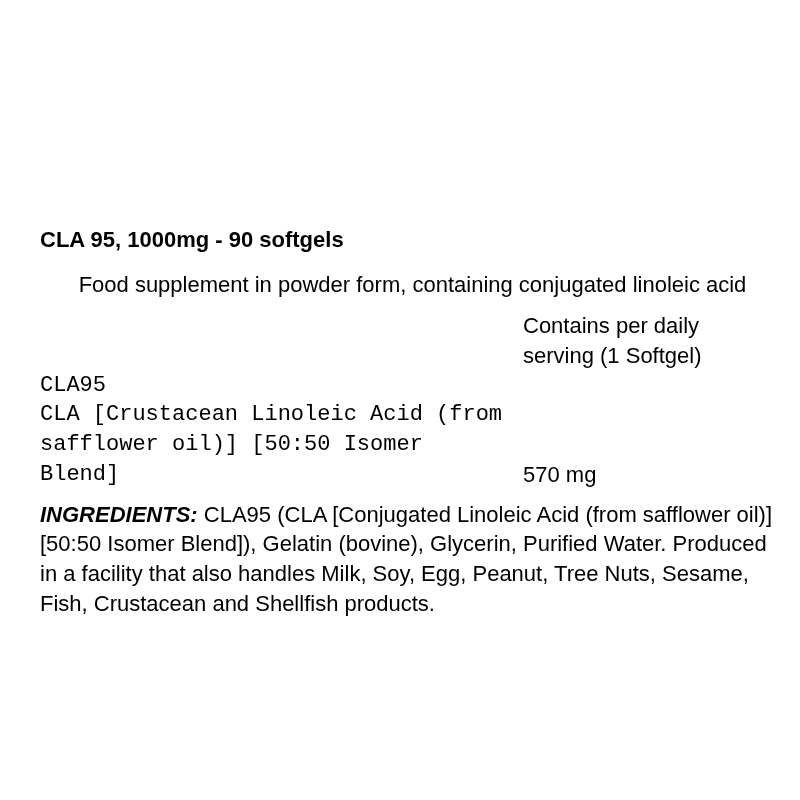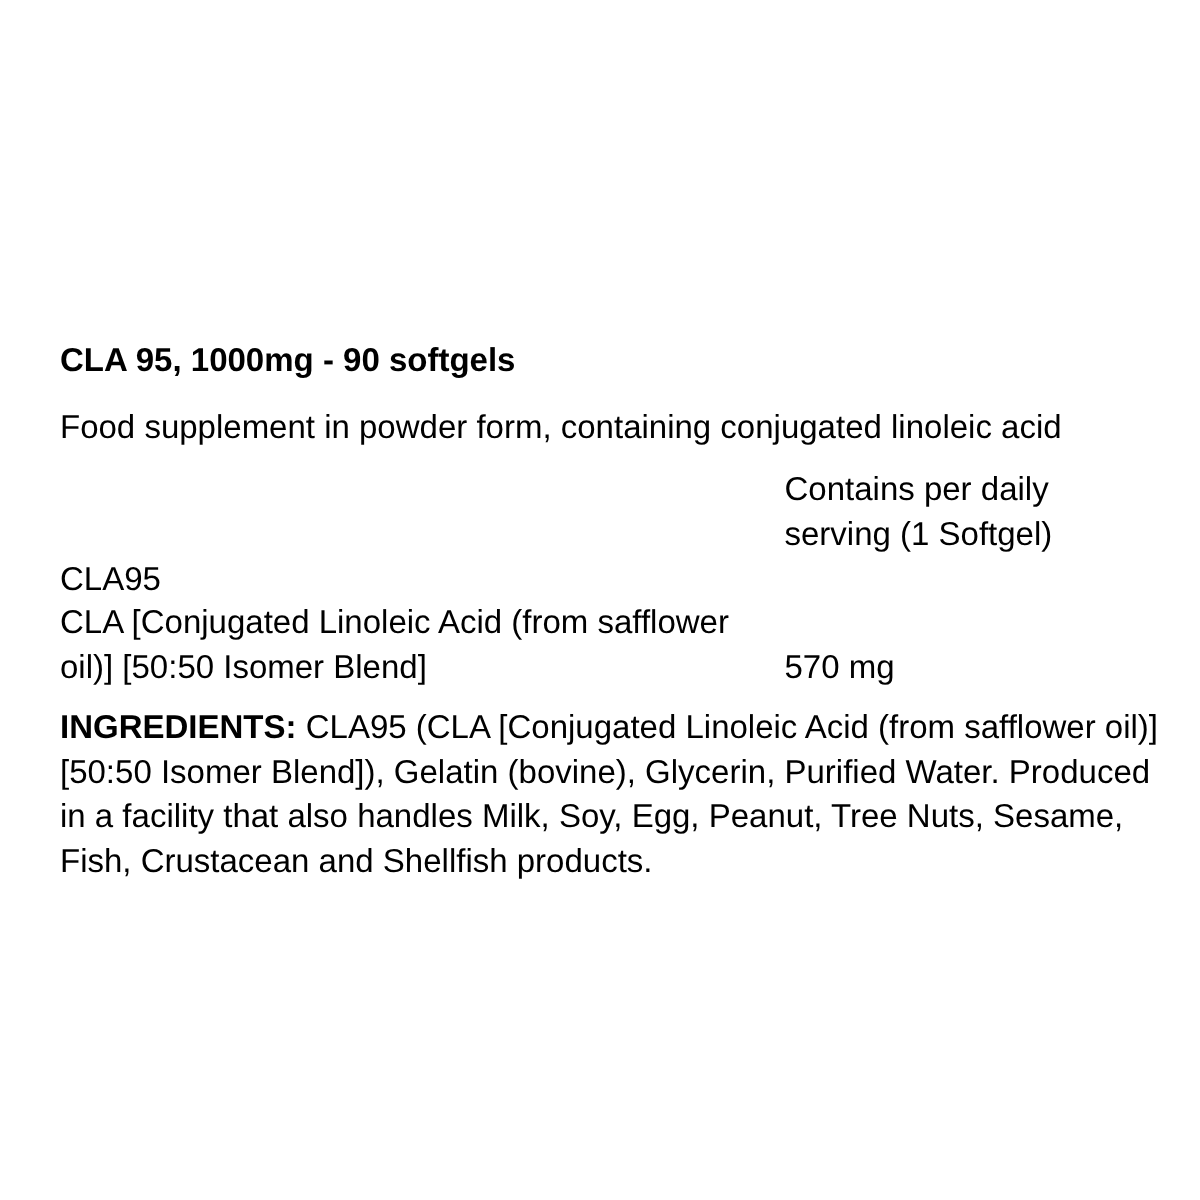--- a/index.html
+++ b/index.html
@@ -24,43 +24,46 @@
   }
   .product-title {
     font-size: 22px;
     font-weight: 700;
     margin: 0 0 15px 0;
     white-space: nowrap;
   }
   .product-description {
     margin: 0 0 12px 0;
     width: 745px;
+    text-align: center;
   }
   .supplement-table {
     width: 733px;
   }
   .trow {
     display: flex;
     align-items: flex-end;
   }
   .cell-name {
     width: 473px;
     padding-right: 10px;
     flex: none;
+    font-family: Liberation Mono, monospace;
   }
   .cell-amount {
     width: 250px;
     flex: none;
   }
   .ingredients {
     width: 745px;
     margin: 10px 0 0 0;
   }
   .ingredients-label {
     font-weight: 700;
+    font-style: italic;
   }
 </style>
 </head>
 <body>
 
 <div class="page">
 
   <p class="product-title">CLA 95, 1000mg - 90 softgels</p>
 
   <p class="product-description">Food supplement in powder form, containing conjugated linoleic acid</p>
@@ -70,21 +73,21 @@
     <div class="trow">
       <div class="cell-name"></div>
       <div class="cell-amount">Contains per daily serving (1 Softgel)</div>
     </div>
 
     <div class="trow">
       <div class="cell-name">CLA95</div>
     </div>
 
     <div class="trow">
-      <div class="cell-name">CLA [Conjugated Linoleic Acid (from safflower oil)] [50:50 Isomer Blend]</div>
+      <div class="cell-name">CLA [Crustacean Linoleic Acid (from safflower oil)] [50:50 Isomer Blend]</div>
       <div class="cell-amount">570 mg</div>
     </div>
 
   </div>
 
   <p class="ingredients"><span class="ingredients-label">INGREDIENTS:</span> <span>CLA95 (CLA [Conjugated Linoleic Acid (from safflower oil)] [50:50 Isomer Blend]), Gelatin (bovine), Glycerin, Purified Water. Produced in a facility that also handles Milk, Soy, Egg, Peanut, Tree Nuts, Sesame, Fish, Crustacean and Shellfish products.</span></p>
 
 </div>
 
 </body></html>

